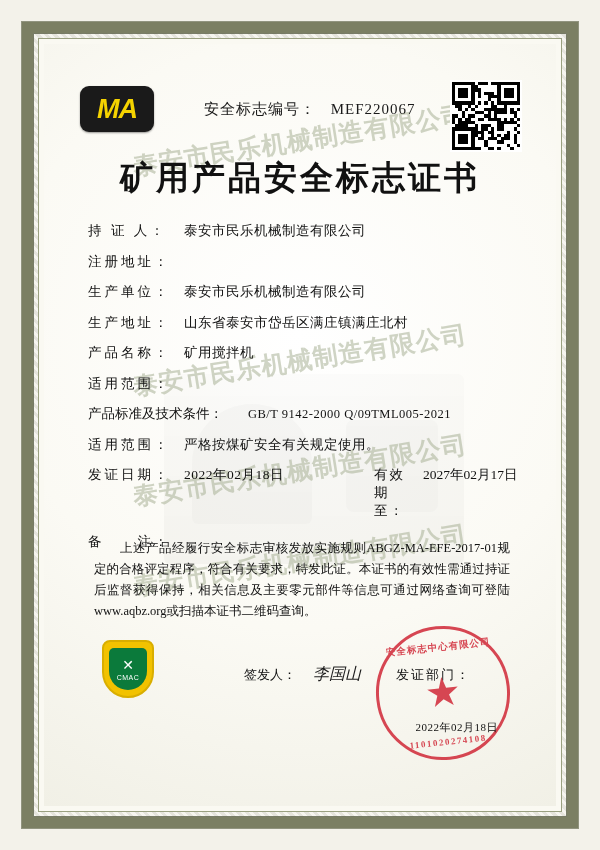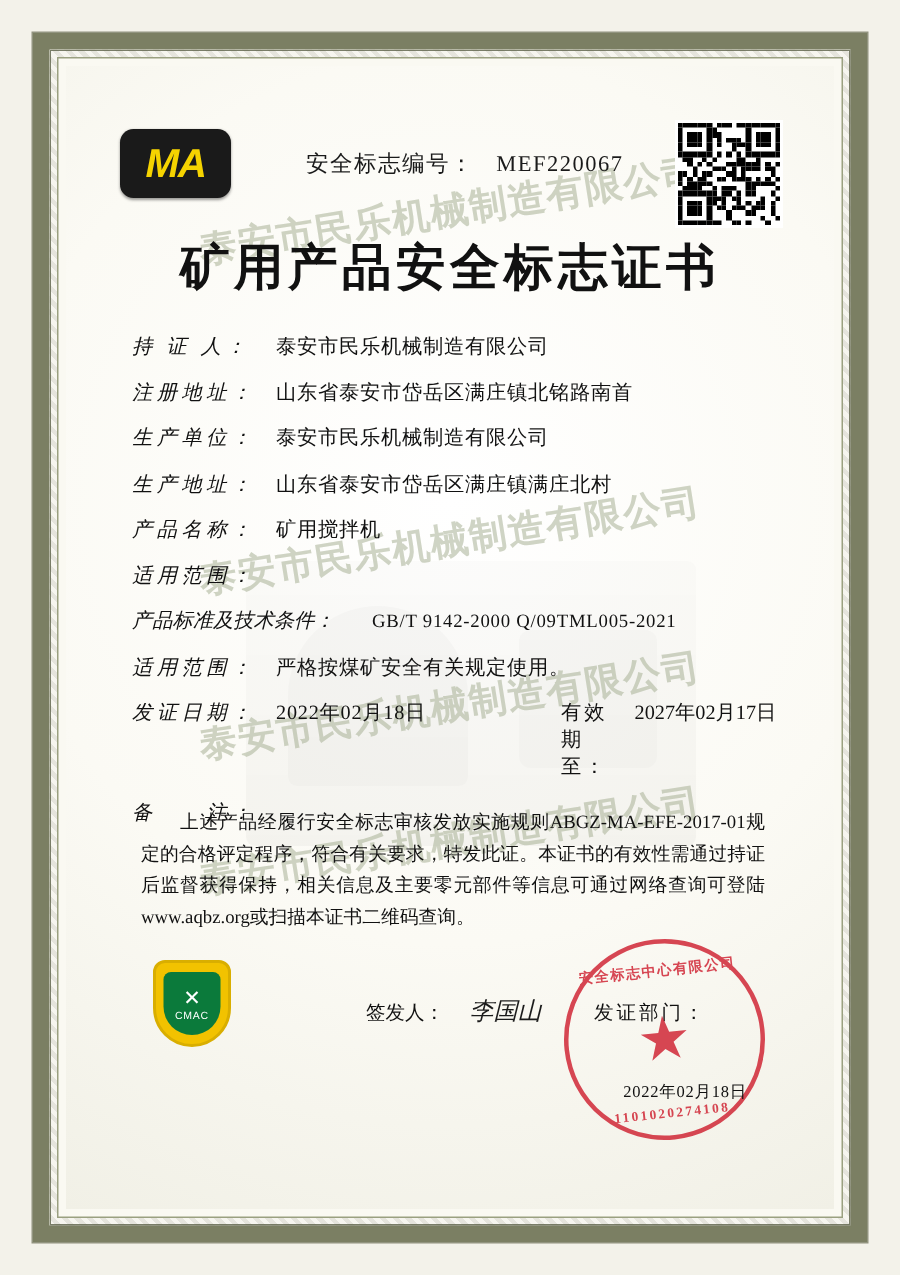--- a/index.html
+++ b/index.html
@@ -177,21 +177,20 @@
     display: flex;
     align-items: baseline;
     margin-bottom: 12.5px;
     min-height: 17px;
   }
   .row .k {
     width: 96px;
     flex: 0 0 96px;
     letter-spacing: 3px;
     color: #111;
-    font-style: italic;
   }
   .row .v {
     flex: 1;
     color: #111;
     letter-spacing: 0.5px;
   }
   .row .v.small { font-size: 12.5px; }
   .row .v2 {
     flex: 0 0 auto;
     margin-left: 6px;
@@ -784,21 +783,20 @@
 
     <div class="title">矿用产品安全标志证书</div>
 
     <div class="fields">
       <div class="row">
         <div class="k">持 证 人：</div>
         <div class="v">泰安市民乐机械制造有限公司</div>
       </div>
       <div class="row">
         <div class="k">注册地址：</div>
-        <div class="v">山东省泰安市岱岳区满庄镇北铭路南首</div>
       </div>
       <div class="row">
         <div class="k">生产单位：</div>
         <div class="v">泰安市民乐机械制造有限公司</div>
       </div>
       <div class="row">
         <div class="k">生产地址：</div>
         <div class="v">山东省泰安市岱岳区满庄镇满庄北村</div>
       </div>
       <div class="row">

